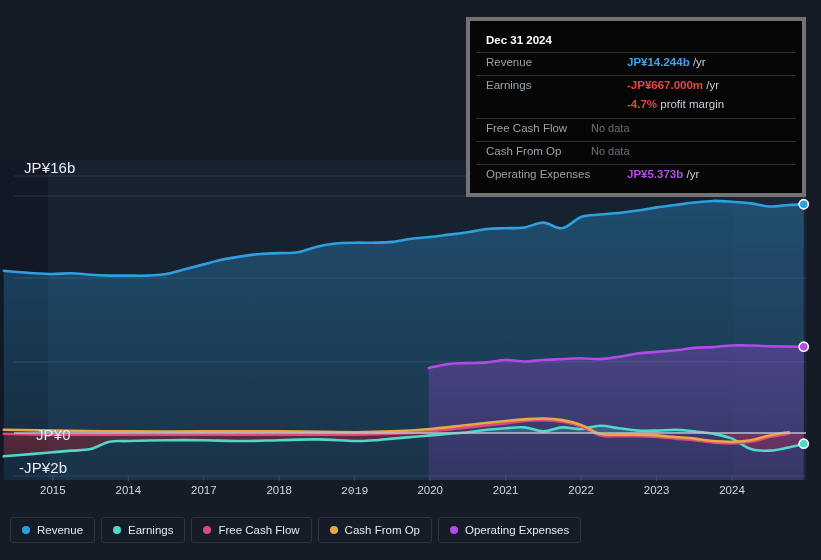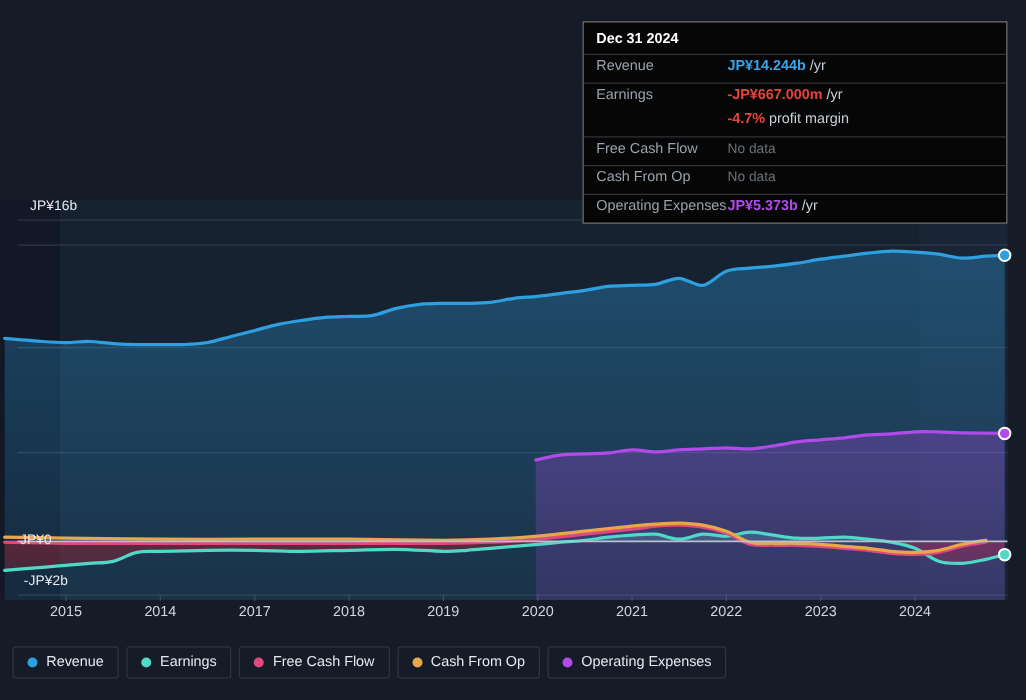--- a/index.html
+++ b/index.html
@@ -12,48 +12,48 @@
   }
   #stage{position:absolute;left:0;top:0;width:821px;height:560px;}
 
   
   #chart-area{position:absolute;left:0;top:0;width:821px;height:505px;}
   #chart-svg{position:absolute;left:0;top:0;}
 
   .axis-label{
     position:absolute;
     color:#e8ecf1;
-    font-size:11px;
+    font-size:15px;
     letter-spacing:.1px;
     white-space:nowrap;
   }
   #y-top{left:24px;top:159px;}
-  #y-zero{left:16px;top:426px;text-align:right;}
+  #y-zero{left:36px;top:426px;text-align:right;}
   #y-neg{left:19px;top:459px;}
 
   #x-axis{
     position:absolute;left:0;top:484px;width:713px;height:18px;
   }
   .x-tick{
     position:absolute;
     color:#cfd6de;
     font-size:11.5px;
     transform:translateX(-50%);
     white-space:nowrap;
   }
 
   
   #tooltip{
     position:absolute;
     left:466px;top:17px;
     width:340px;
     background:#060606;
-    border:1px solid #737373;
+    border:4px solid #737373;
     box-sizing:border-box;
-    padding:0;
+    padding:6px;
   }
   #tooltip-date{
     color:#ffffff;
     font-size:11.5px;
     font-weight:bold;
     padding:7px 10px 6px 10px;
   }
   .tt-row{
     display:flex;
     align-items:baseline;
@@ -62,21 +62,21 @@
     min-height:16px;
   }
   .tt-row.sub{border-top:none;padding-top:0;padding-bottom:4px;}
   .tt-label{
     width:105px;
     flex:0 0 105px;
     color:#9aa3ad;
     font-size:11.5px;
     white-space:nowrap;
   }
-  .tt-val{font-size:11.5px;white-space:nowrap;}
+  .tt-val{font-size:11.5px;white-space:nowrap;margin-left:36px;}
   .tt-val .num{font-weight:bold;}
   .tt-unit{color:#c9d0d8;}
   .nodata{color:#6a7178;font-size:11px;}
 
   
   #legend{
     position:absolute;left:10px;top:517px;
     display:flex;gap:6px;align-items:center;
   }
   .legend-item{
@@ -174,21 +174,21 @@
 
     <div class="axis-label" id="y-top">JP¥16b</div>
     <div class="axis-label" id="y-zero">JP¥0</div>
     <div class="axis-label" id="y-neg">-JP¥2b</div>
 
     <div id="x-axis">
         <div class="x-tick" style="left: 52.8px;">2015</div>
         <div class="x-tick" style="left: 128.3px;">2014</div>
         <div class="x-tick" style="left: 203.8px;">2017</div>
         <div class="x-tick" style="left: 279.2px;">2018</div>
-        <div class="x-tick" style="left: 354.7px;">2019</div>
+        <div class="x-tick" style="left: 354.7px; font-family: Liberation Mono, monospace;">2019</div>
         <div class="x-tick" style="left: 430.2px;">2020</div>
         <div class="x-tick" style="left: 505.6px;">2021</div>
         <div class="x-tick" style="left: 581.1px;">2022</div>
         <div class="x-tick" style="left: 656.6px;">2023</div>
         <div class="x-tick" style="left: 732px;">2024</div>
       </div>
   </div>
 
   <div id="tooltip">
     <div id="tooltip-date">Dec 31 2024</div>

